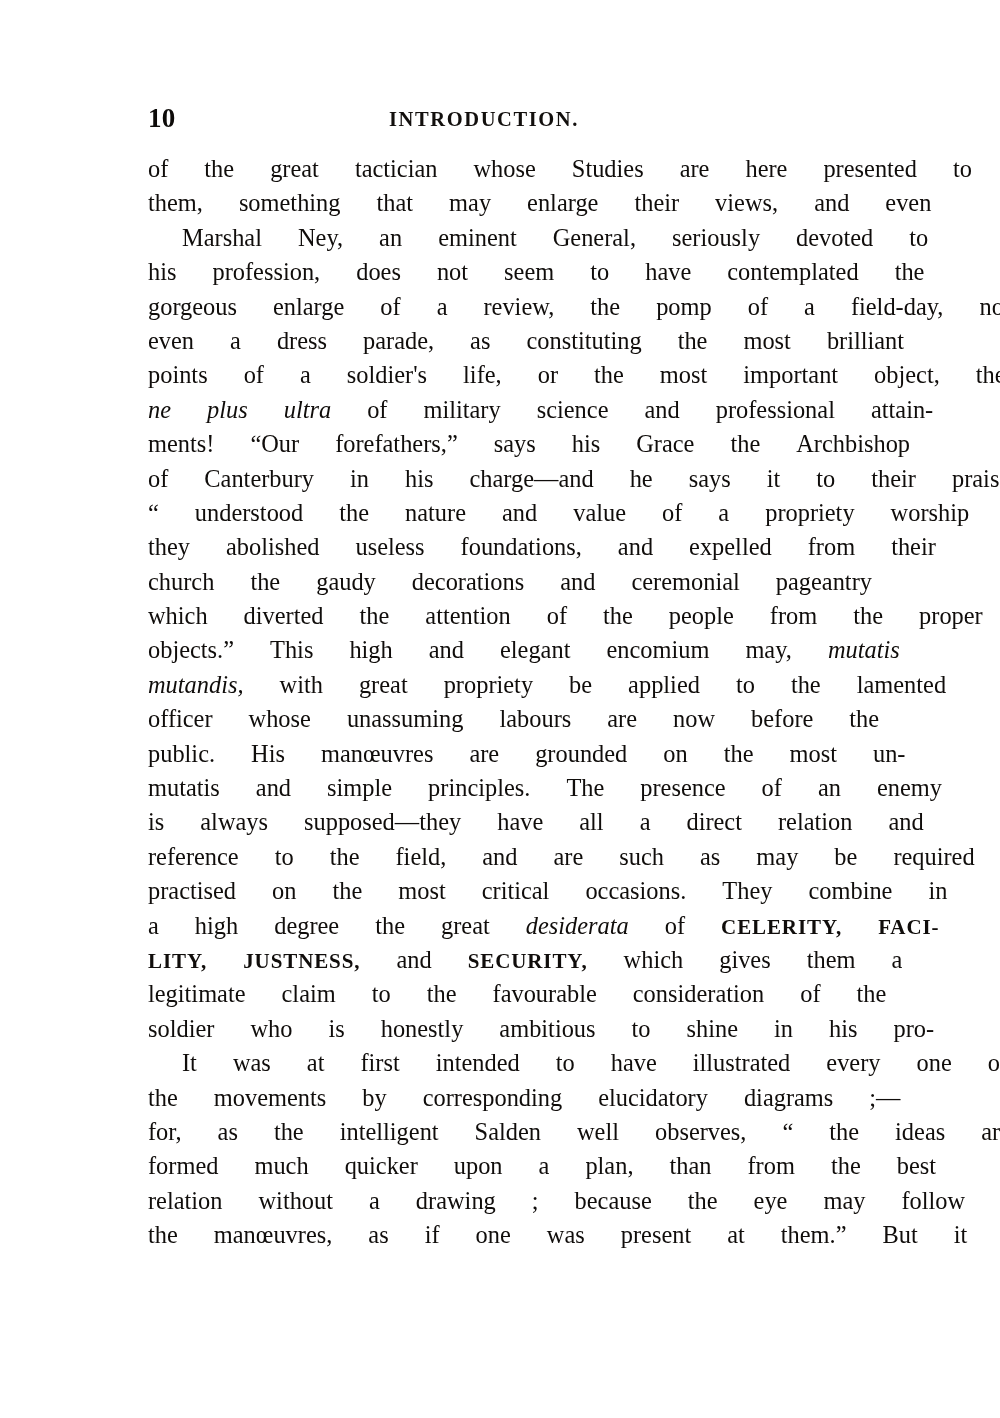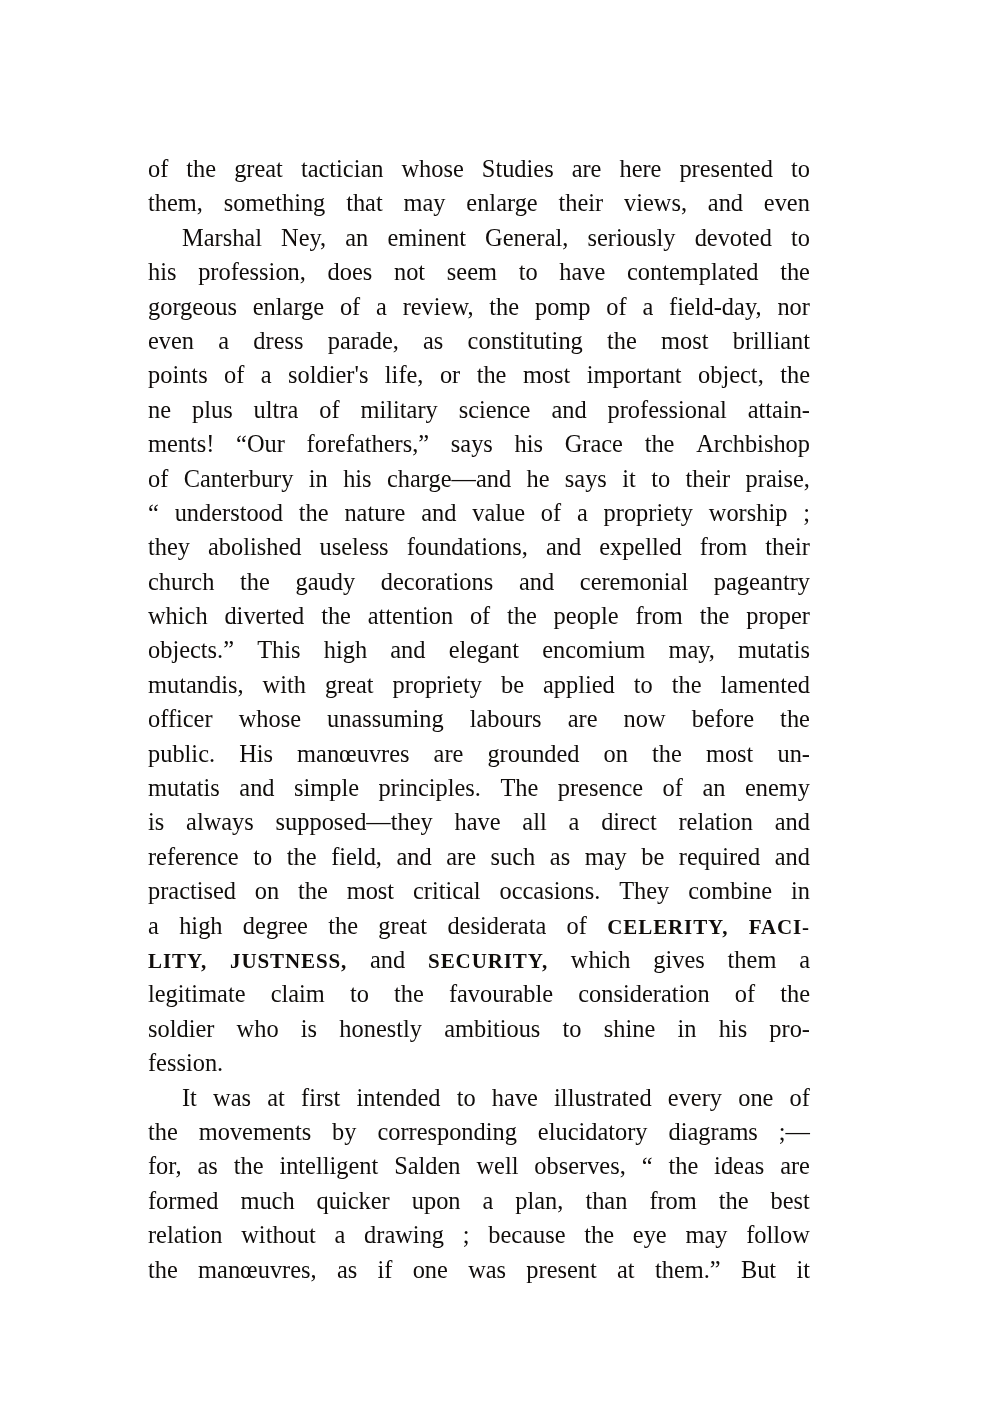--- a/index.html
+++ b/index.html
@@ -58,20 +58,21 @@
     top: 152px;
     width: 662px;
   }
   .line {
     display: block;
     height: 34.4px;
     line-height: 34.4px;
     font-size: 24.4px;
     white-space: nowrap;
     color: #100d0b;
+    gap: 36px;
   }
   
   .line.just {
     display: flex;
     justify-content: space-between;
     white-space: normal;
   }
   .line.just > span.w {
     white-space: pre;
   }
@@ -82,32 +83,37 @@
   }
   .line.indent.just {
     width: 628px;
   }
   
   .line.flush {
     display: block;
   }
 
   .ital {
+    font-style: italic;
   }
   .smallcaps {
     font-size: 21px;
     letter-spacing: 0.9px;
     font-weight: bold;
   }
 </style>
 </head>
 <body>
 
 <div class="page">
 
+  <div class="running-head">
+    <div class="folio">10</div>
+    <div class="head-title">INTRODUCTION.</div>
+  </div>
 
   <div class="textblock" id="textblock">
       <div class="line just">
         <span class="w">of</span>
         <span class="w">the</span>
         <span class="w">great</span>
         <span class="w">tactician</span>
         <span class="w">whose</span>
         <span class="w">Studies</span>
         <span class="w">are</span>
@@ -387,21 +393,20 @@
         <span class="w">who</span>
         <span class="w">is</span>
         <span class="w">honestly</span>
         <span class="w">ambitious</span>
         <span class="w">to</span>
         <span class="w">shine</span>
         <span class="w">in</span>
         <span class="w">his</span>
         <span class="w">pro-</span>
       </div>
-      <div class="line flush">fession.</div>
       <div class="line just indent">
         <span class="w">It</span>
         <span class="w">was</span>
         <span class="w">at</span>
         <span class="w">first</span>
         <span class="w">intended</span>
         <span class="w">to</span>
         <span class="w">have</span>
         <span class="w">illustrated</span>
         <span class="w">every</span>

